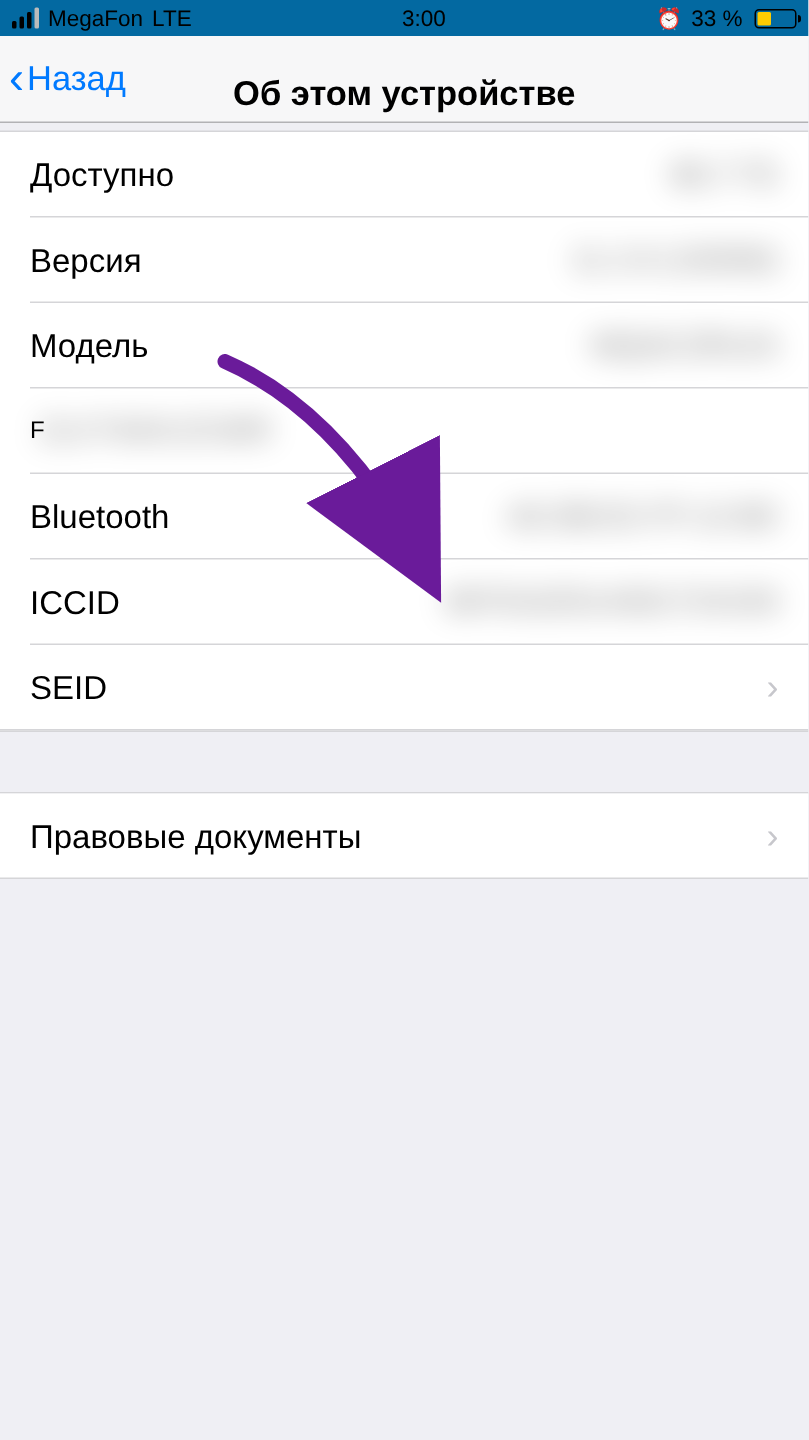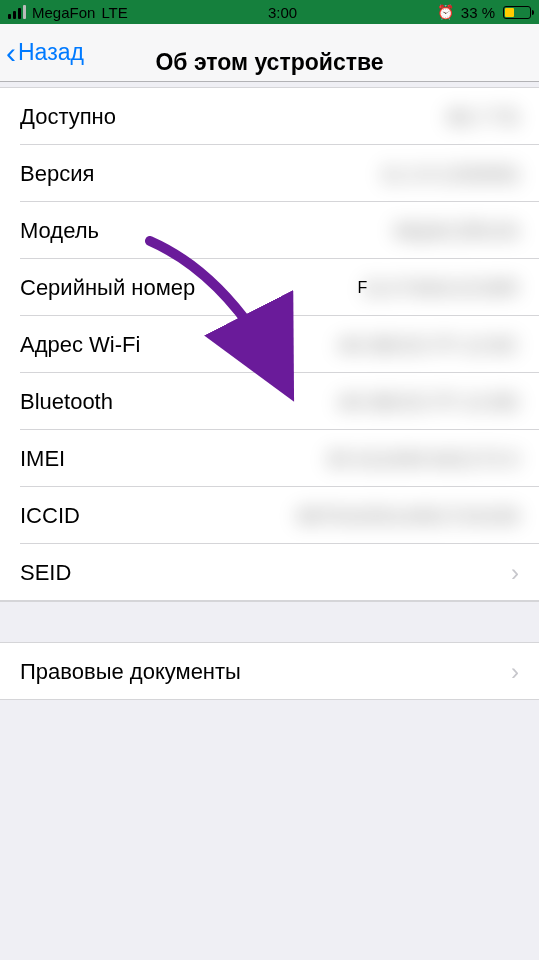--- a/index.html
+++ b/index.html
@@ -6,21 +6,21 @@
     body {
       width: 539px;
       height: 960px;
       background: #efeff4;
       font-family: -apple-system, 'Helvetica Neue', Arial, sans-serif;
       overflow: hidden;
       position: relative;
     }
     .status-bar {
       height: 24px;
-      background: #15803d;
+      background: #0369a1;
       display: flex;
       align-items: center;
       justify-content: space-between;
       padding: 0 8px;
       font-size: 15px;
       font-weight: 500;
       color: #000;
     }
     .status-left { display: flex; align-items: center; gap: 6px; }
     .status-right { display: flex; align-items: center; gap: 6px; }
@@ -147,41 +147,32 @@
     <span class="row-value">11.2.6 (15D60)</span>
   </div>
 
 
   <div class="row">
     <span class="row-label">Модель</span>
     <span class="row-value">MQAC2RU/A</span>
   </div>
 
   <div class="row">
-    <span class="row-label">Серийный номер</span>
     <span class="value-wrap">
       <span class="serial-prefix">F</span>
       <span class="row-value serial">2LV7AKKJCWR</span>
     </span>
   </div>
 
-  <div class="row">
-    <span class="row-label">Адрес Wi-Fi</span>
-    <span class="row-value">A0:3B:E3:7F:12:8C</span>
-  </div>
 
   <div class="row">
     <span class="row-label">Bluetooth</span>
     <span class="row-value">A0:3B:E3:7F:12:8D</span>
   </div>
 
-  <div class="row">
-    <span class="row-label">IMEI</span>
-    <span class="row-value">35 612409 842173 0</span>
-  </div>
 
   <div class="row">
     <span class="row-label">ICCID</span>
     <span class="row-value">8970102514301724159</span>
   </div>
 
 
   <div class="row">
     <span class="row-label">SEID</span>
     <span class="chevron-right">›</span>

